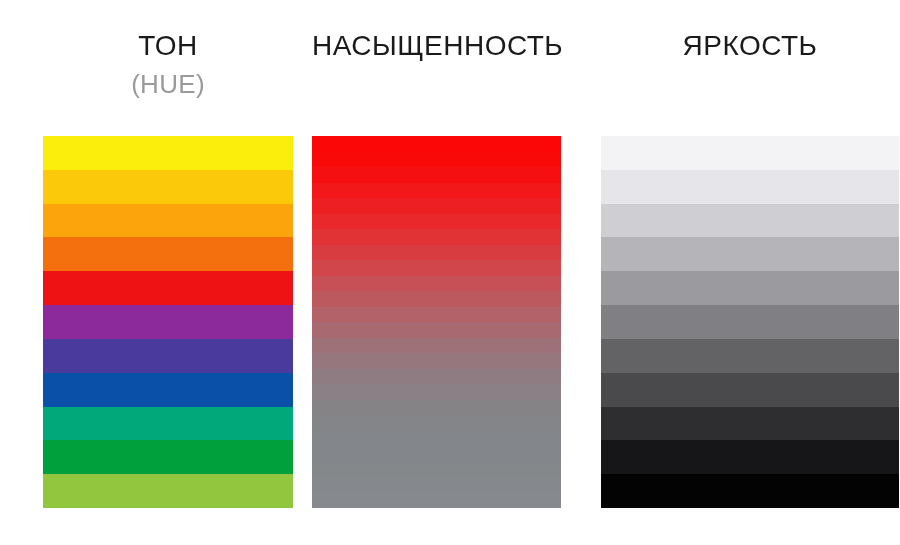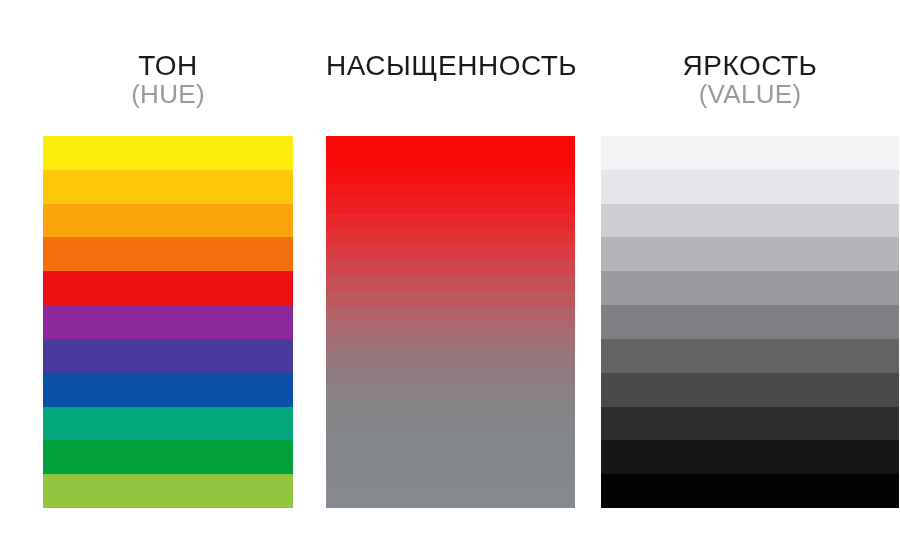--- a/index.html
+++ b/index.html
@@ -25,45 +25,44 @@
     background: #ffffff;
   }
 
   .column {
     position: absolute;
     top: 0;
     height: 545px;
   }
 
   .col-hue      { left: 43px;  width: 250px; }
-  .col-sat      { left: 326px; width: 249px; }
+  .col-sat      { left: 312px; width: 249px; }
   .col-val      { left: 601px; width: 298px; }
 
   .label-block {
     position: absolute;
     top: 32px;
     left: 0;
     width: 100%;
     text-align: center;
     line-height: 1.0;
   }
 
   .label-ru {
     display: block;
     font-size: 28px;
     font-weight: 400;
     letter-spacing: 0.5px;
     color: #1a1a1a;
     white-space: nowrap;
-    margin-top: 20px;
   }
 
   .label-en {
     display: block;
-    margin-top: 1px;
+    margin-top: 11px;
     font-size: 26px;
     font-weight: 400;
     letter-spacing: 0.3px;
     color: #9a9a9a;
     white-space: nowrap;
   }
 
   .swatch {
     position: absolute;
     top: 136px;
@@ -142,21 +141,20 @@
         <div class="band" style="background: rgb(131, 135, 139);"></div>
         <div class="band" style="background: rgb(132, 136, 139);"></div>
         <div class="band" style="background: rgb(133, 136, 140);"></div>
         <div class="band" style="background: rgb(134, 137, 141);"></div>
       </div>
   </div>
 
   <div class="column col-val">
     <div class="label-block">
       <span class="label-ru">ЯРКОСТЬ</span>
-      <span class="label-en">(VALUE)</span>
     </div>
     <div class="swatch">
         <div class="band" style="background: rgb(243, 242, 245);"></div>
         <div class="band" style="background: rgb(230, 229, 233);"></div>
         <div class="band" style="background: rgb(207, 206, 210);"></div>
         <div class="band" style="background: rgb(181, 180, 184);"></div>
         <div class="band" style="background: rgb(155, 154, 158);"></div>
         <div class="band" style="background: rgb(128, 127, 131);"></div>
         <div class="band" style="background: rgb(99, 98, 101);"></div>
         <div class="band" style="background: rgb(74, 73, 76);"></div>

